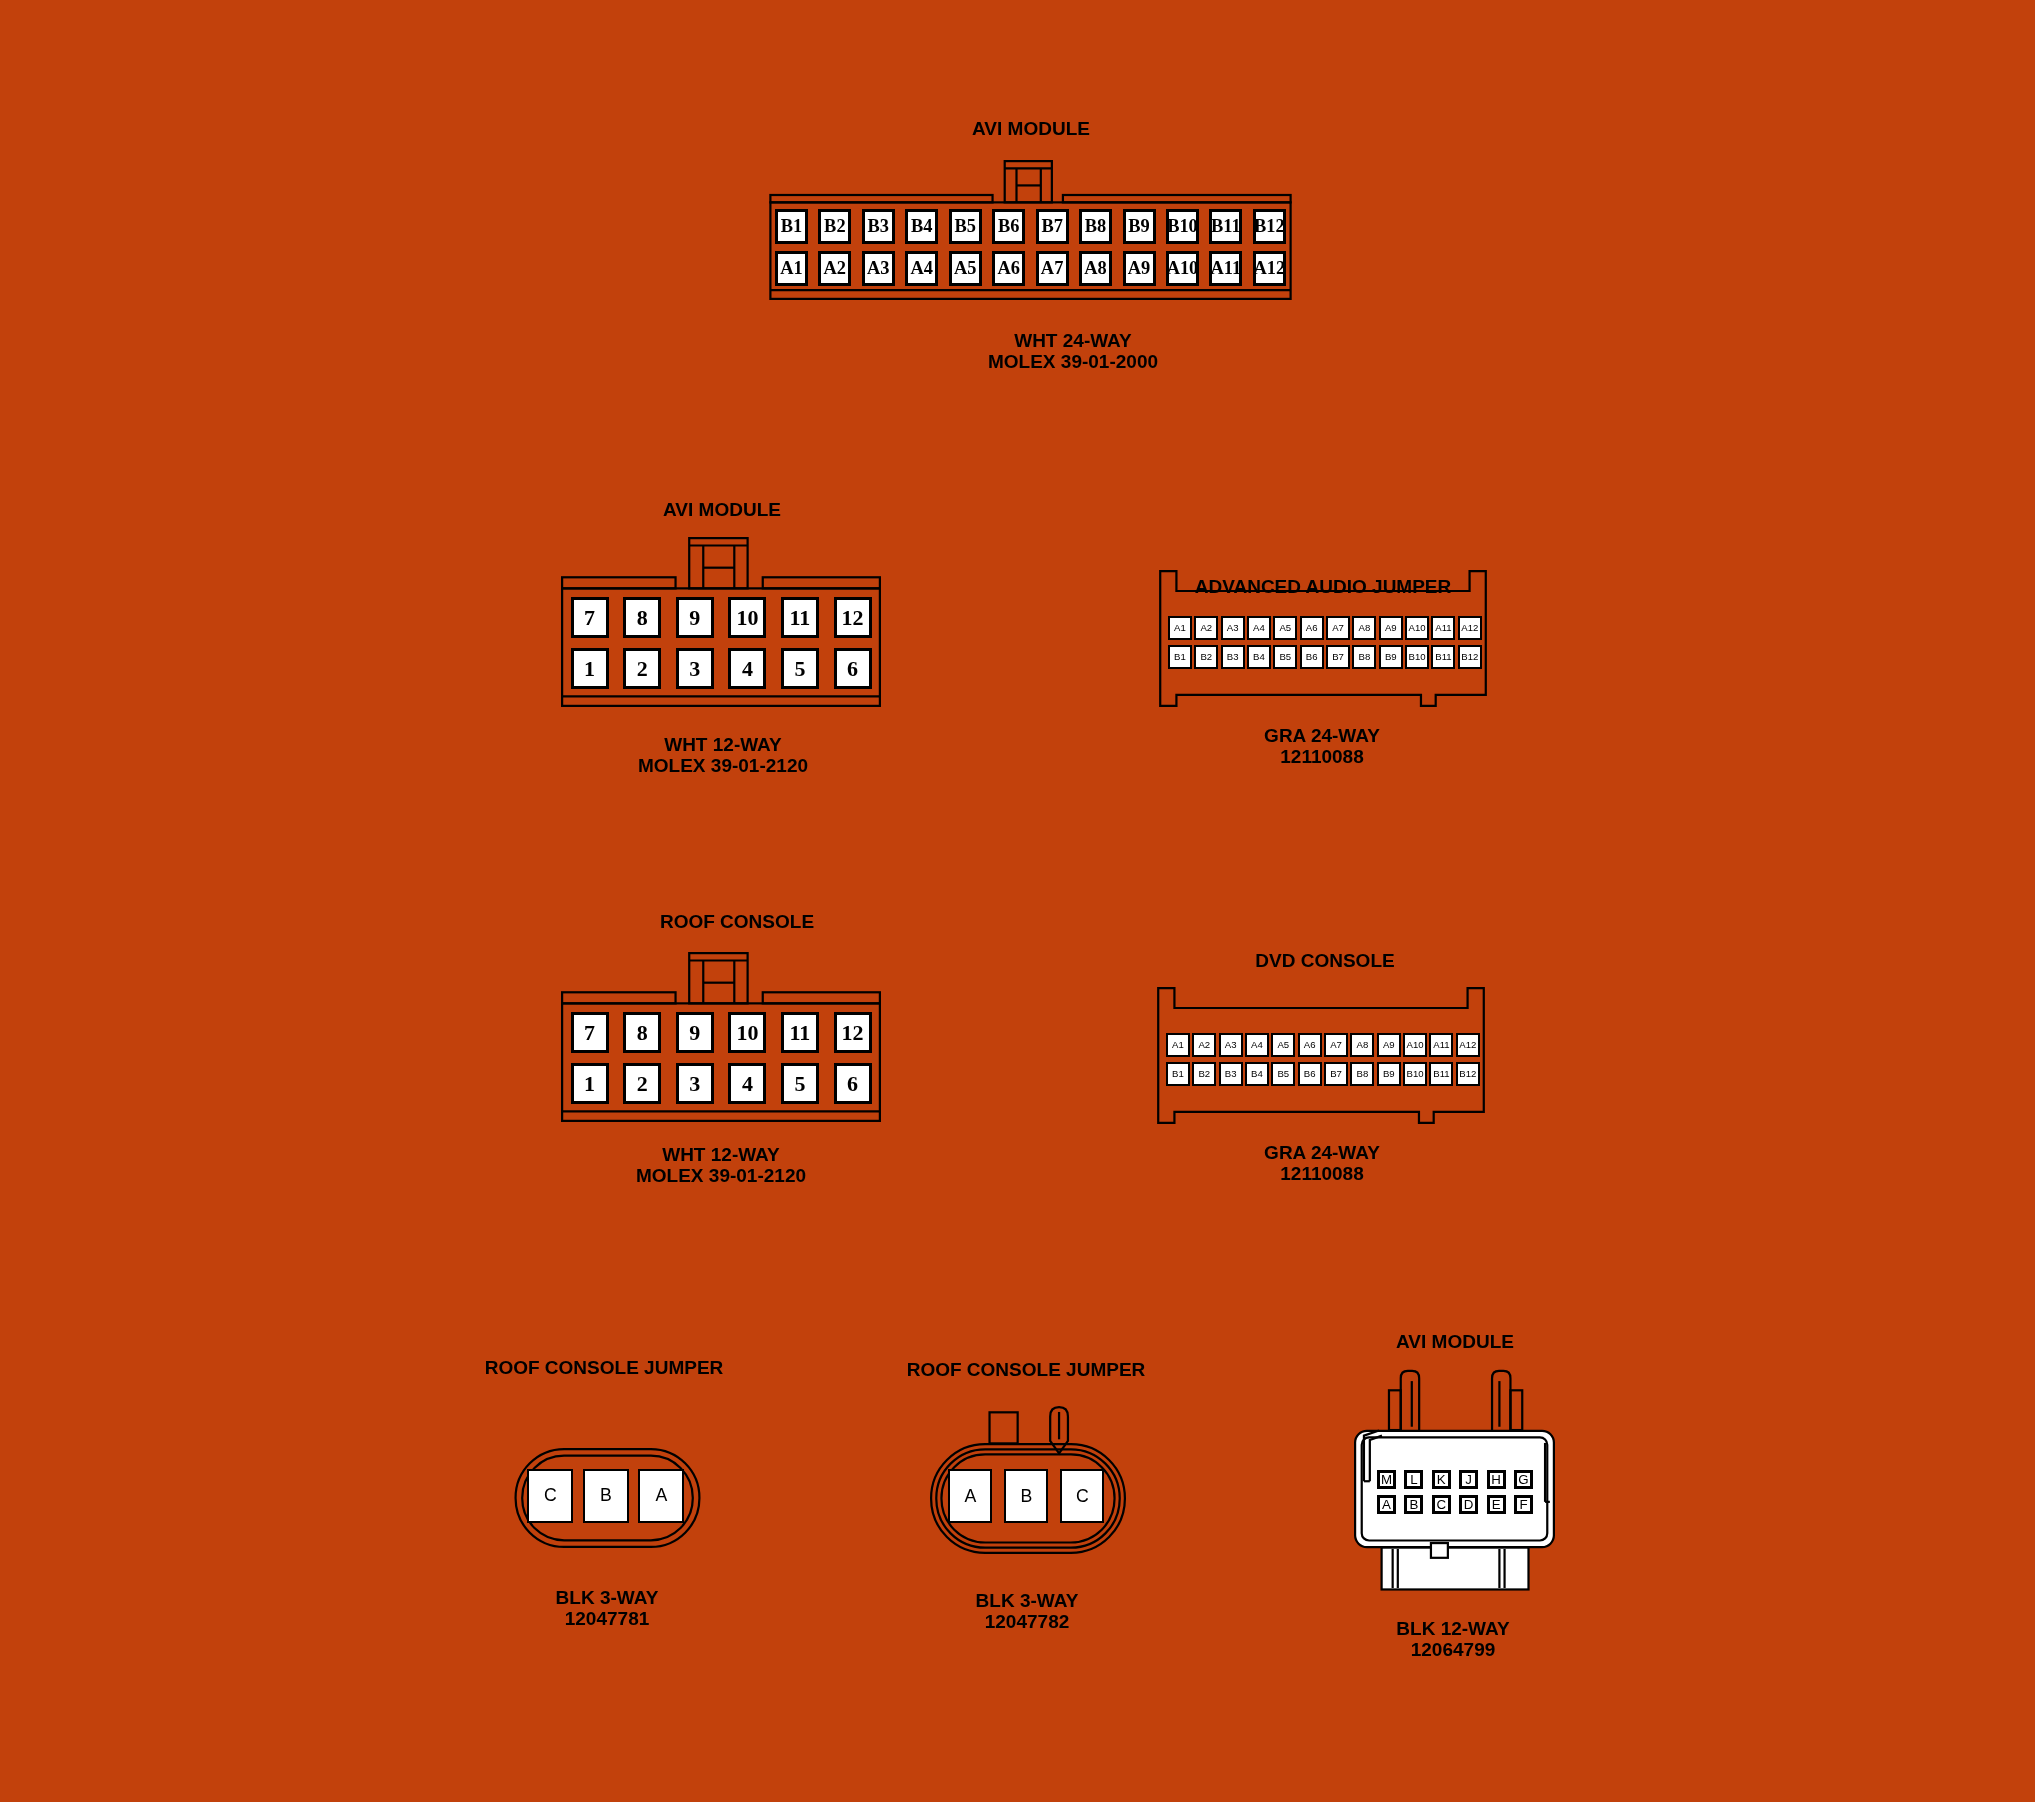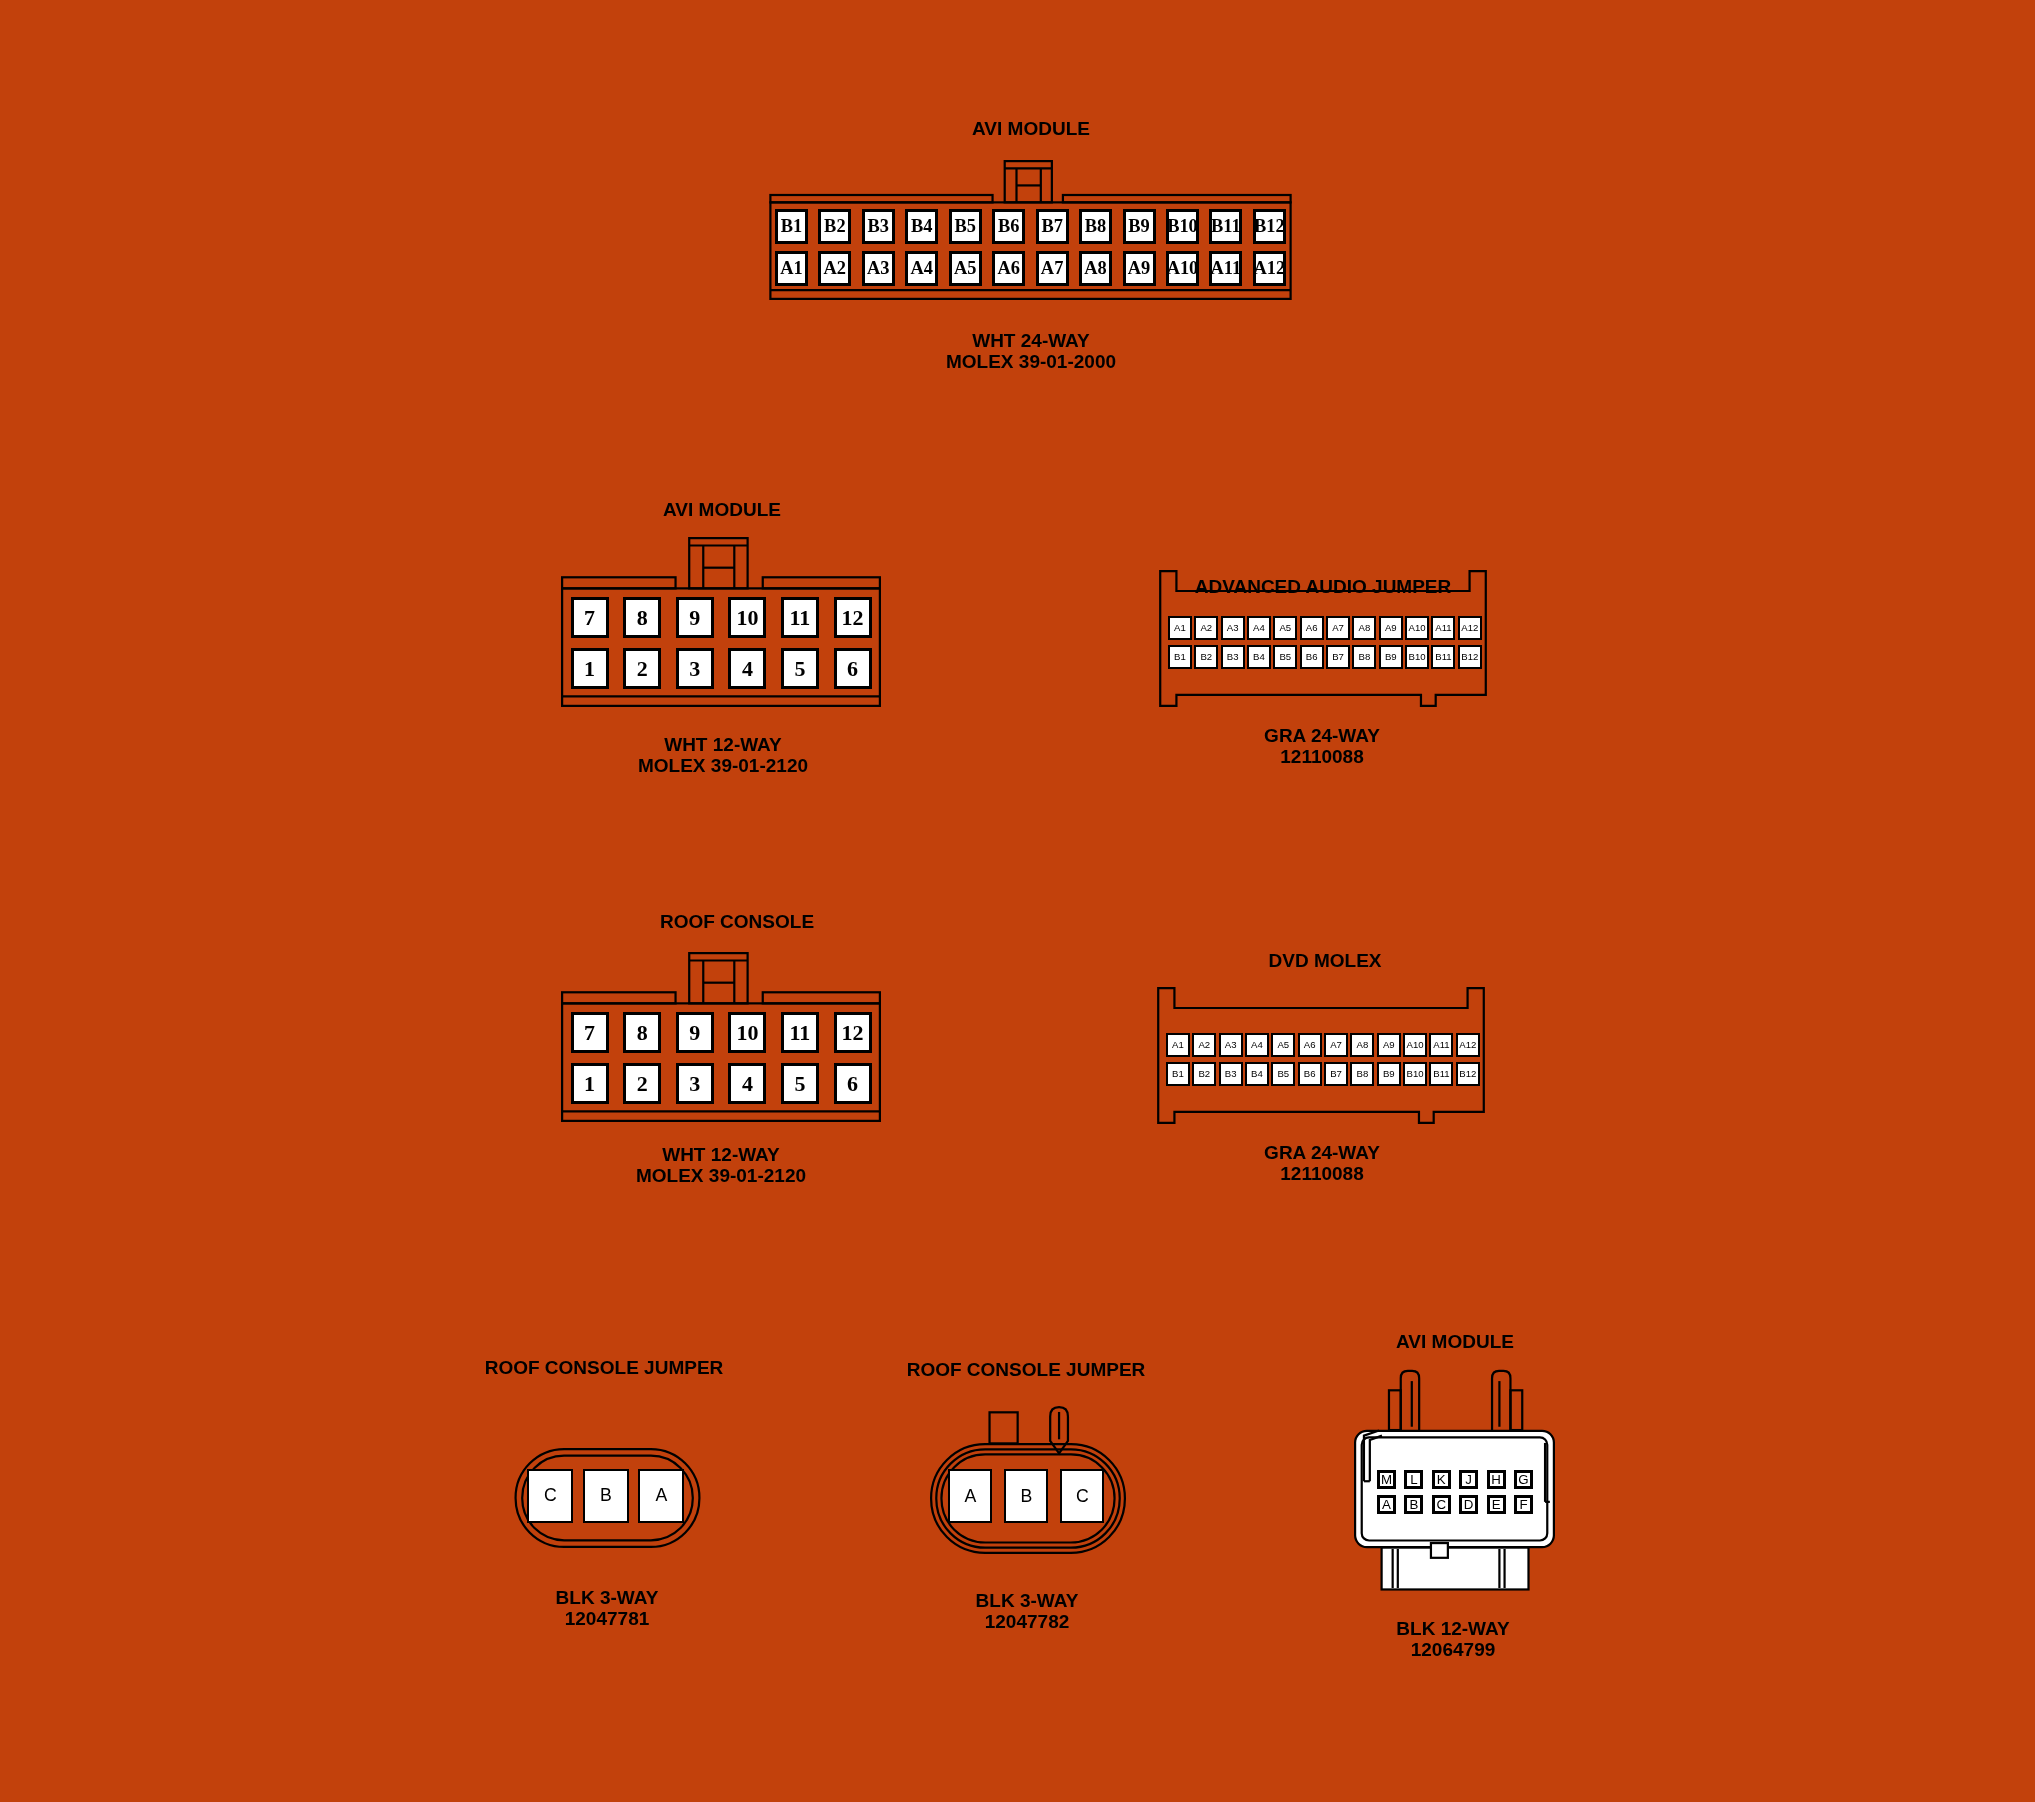--- a/index.html
+++ b/index.html
@@ -33,21 +33,21 @@
   .pin-c3 { width:24px; border-width:2.2px; font:9.6px "Liberation Sans", sans-serif; }
   .pin-c6 { width:46px; border-width:2.2px; font:17.7px "Liberation Sans", sans-serif; }
   .pin-c7 { width:44px; border-width:2.2px; font:17.7px "Liberation Sans", sans-serif; }
   .pin-c8 { width:19px; font:13.3px "Liberation Sans", sans-serif; }
 
   
   #c1-title  { left:1031px; top:118px; }
   #c1-graphic{ left:769px; top:160px; width:523px; height:140px; }
   #c1-pins-top    { left:5.9px; top:49px;  width:511px; height:35px; }
   #c1-pins-bottom { left:5.9px; top:91px; width:511px; height:35px; }
-  #c1-label  { left:1031px; top:330px; }
+  #c1-label  { left:1073px; top:330px; }
 
   
   #c2-title  { left:722px; top:499px; }
   #c2-graphic{ left:561px; top:537px; width:320px; height:170px; }
   #c2-pins-top    { left:9.6px; top:60px;  width:301px; height:41px; }
   #c2-pins-bottom { left:9.6px; top:111px; width:301px; height:41px; }
   #c2-label  { left:723px; top:734px; }
 
   
   #c3-title  { left:1323px; top:532px;margin-top:44px; }
@@ -278,21 +278,21 @@
           <div class="pin pin-c2">6</div>
         </div>
     </div>
     <div class="clabel" id="c4-label">
       <div>WHT 12-WAY</div>
       <div>MOLEX 39-01-2120</div>
     </div>
   </section>
 
   <section>
-    <div class="ctitle" id="c5-title">DVD MOLEX</div>
+    <div class="ctitle" id="c5-title">DVD CONSOLE</div>
     <div class="graphic" id="c5-graphic">
       <svg width="328" height="137" viewBox="0 0 445 186">
         <path stroke="#000" stroke-width="3" fill="none" d="M 1.5,1.5 H 23.5 V 28.5 H 421.5 V 1.5 H 443.5 V 169.5 H 375.5 V 184.5 H 355.5 V 169.5 H 23.5 V 184.5 H 1.5 Z"></path>
       </svg>
       <div class="pins" id="c5-pins-top">
 
       <div class="pin pin-c3">A1</div>
           <div class="pin pin-c3">A2</div>
           <div class="pin pin-c3">A3</div>
           <div class="pin pin-c3">A4</div>

